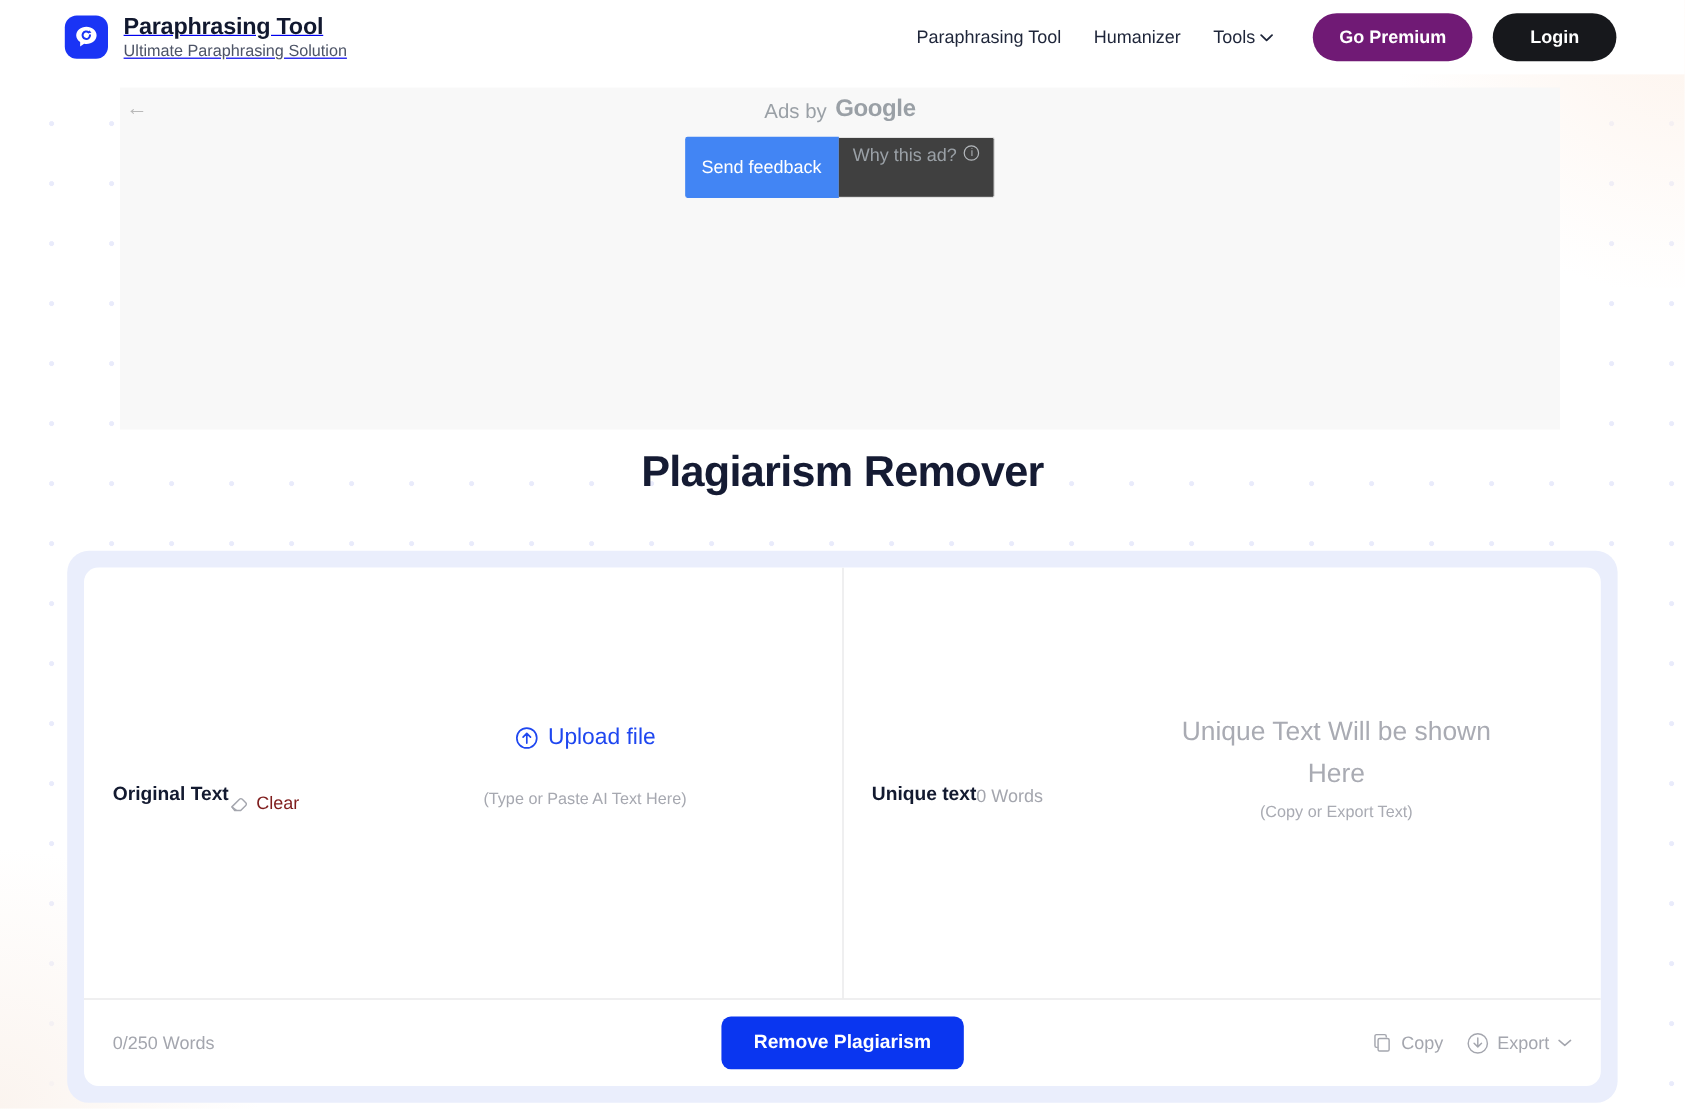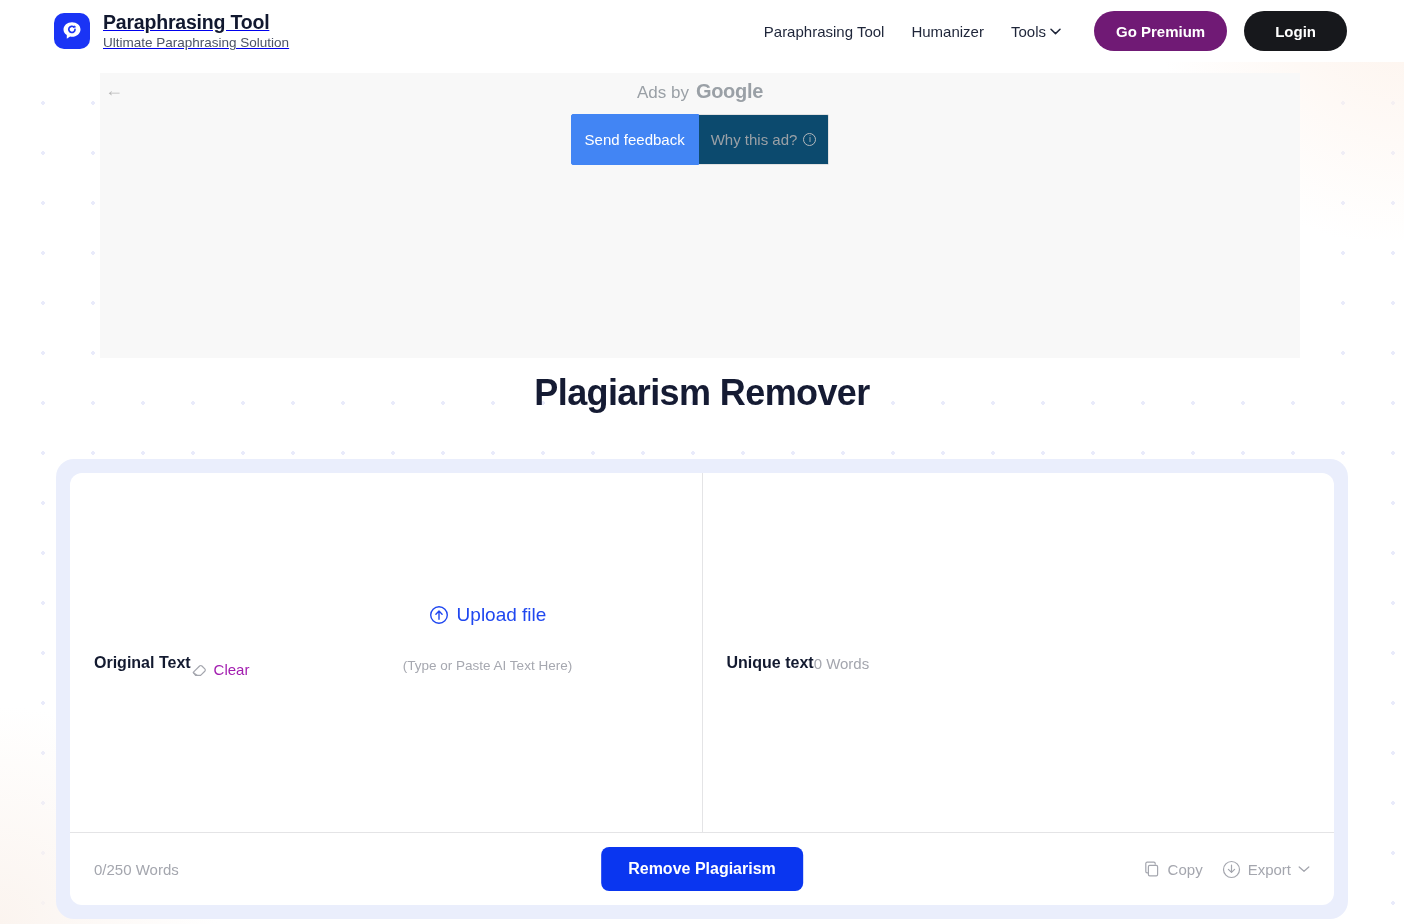--- a/index.html
+++ b/index.html
@@ -175,30 +175,30 @@
     background: #4285f4;
     color: #ffffff;
     font-size: 15px;
     padding: 16px 13px;
     border: 1px solid #4285f4;
     border-radius: 2px 0 0 2px;
     cursor: pointer;
     font-family: inherit;
   }
   .ad-why {
-    background: #0c4a6e;
+    background: #404040;
     color: #9aa0a6;
     font-size: 15px;
     padding: 6px 12px;
     border: 1px solid #e2e2e2;
     border-left: none;
     border-radius: 0 2px 2px 0;
     cursor: pointer;
     display: flex;
-    align-items: center;
+    align-items: flex-start;
     gap: 6px;
     font-family: inherit;
   }
   .info-circ {
     width: 13px; height: 13px;
     border: 1px solid #b5b9bd;
     border-radius: 50%;
     display: inline-flex;
     align-items: center; justify-content: center;
     font-size: 9px;
@@ -261,21 +261,21 @@
   .pane-title {
     font-size: 16px;
     font-weight: 700;
     color: #131a30;
   }
   .pane-action {
     display: flex;
     align-items: center;
     gap: 6px;
     font-size: 15px;
-    color: #a21caf;
+    color: #7f1d1d;
     cursor: pointer;
     user-select: none;
     margin-top: 12px;
   }
   .word-count {
     font-size: 15px;
     color: #a4a6ae;
   }
 
   .pane-body {
@@ -450,20 +450,24 @@
           <span class="hint">(Type or Paste AI Text Here)</span>
         </div>
       </div>
 
       <div class="pane">
         <div class="pane-head">
           <span class="pane-title">Unique text</span>
           <span class="word-count">0 Words</span>
         </div>
 
+        <div class="pane-body">
+          <span class="placeholder-big">Unique Text Will be shown Here</span>
+          <span class="placeholder-sub">(Copy or Export Text)</span>
+        </div>
       </div>
 
     </div>
 
     <div class="editor-foot">
       <span class="foot-left">0/250 Words</span>
 
       <button class="btn-action">Remove Plagiarism</button>
 
       <div class="foot-right">

